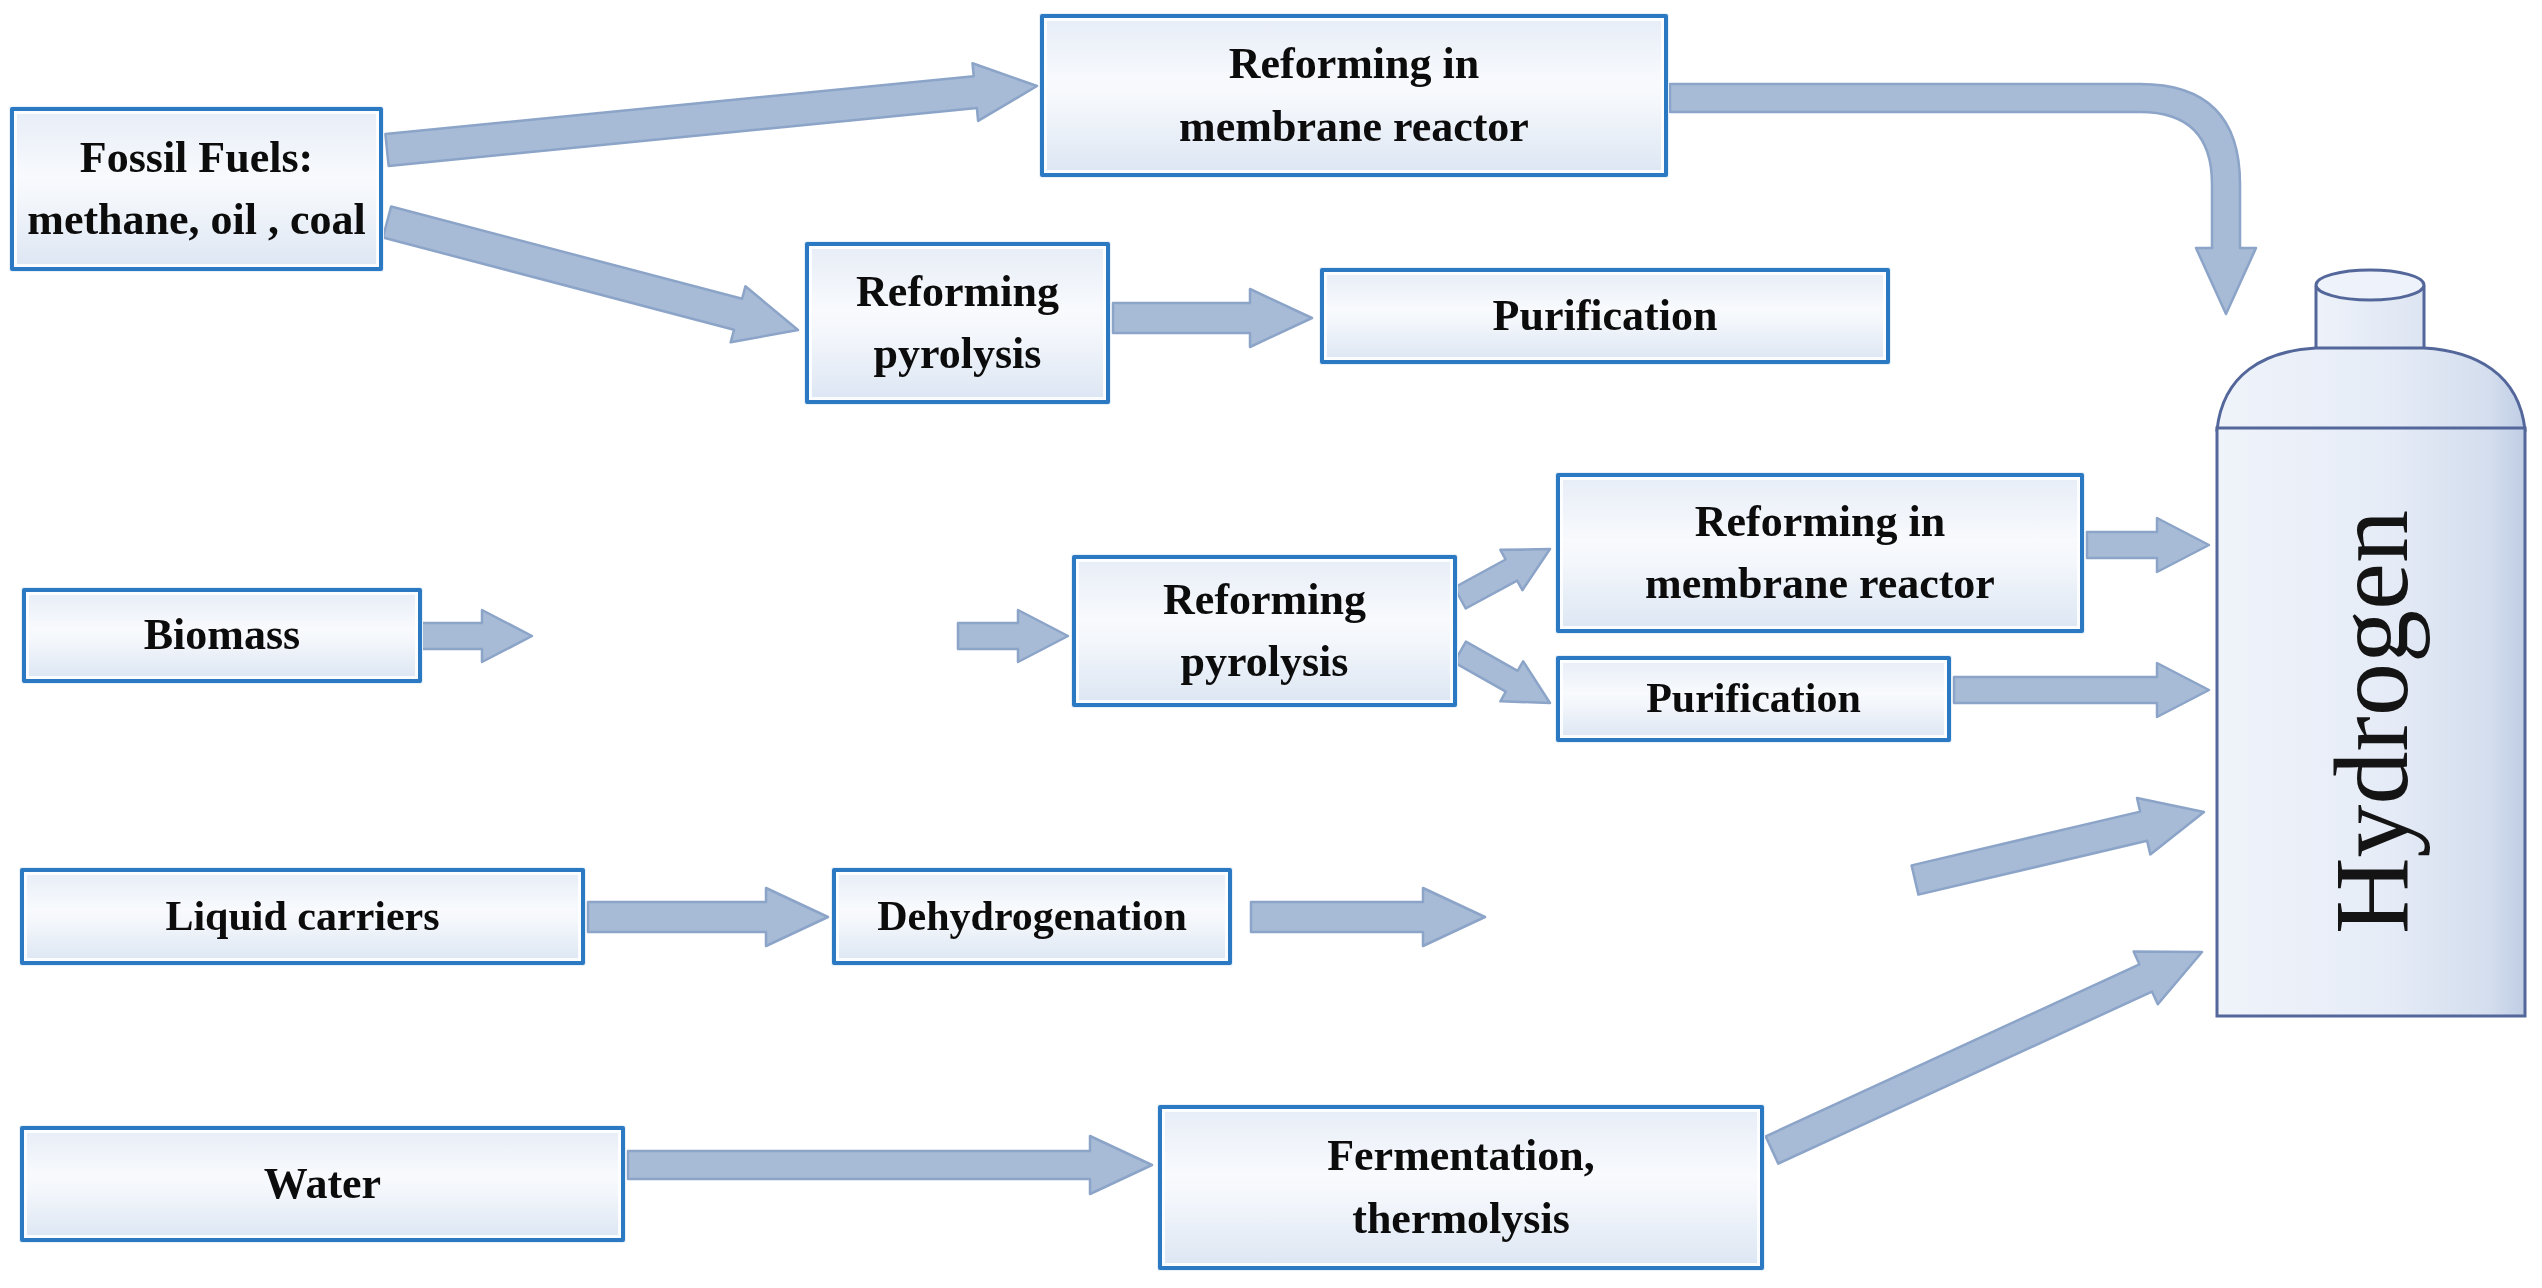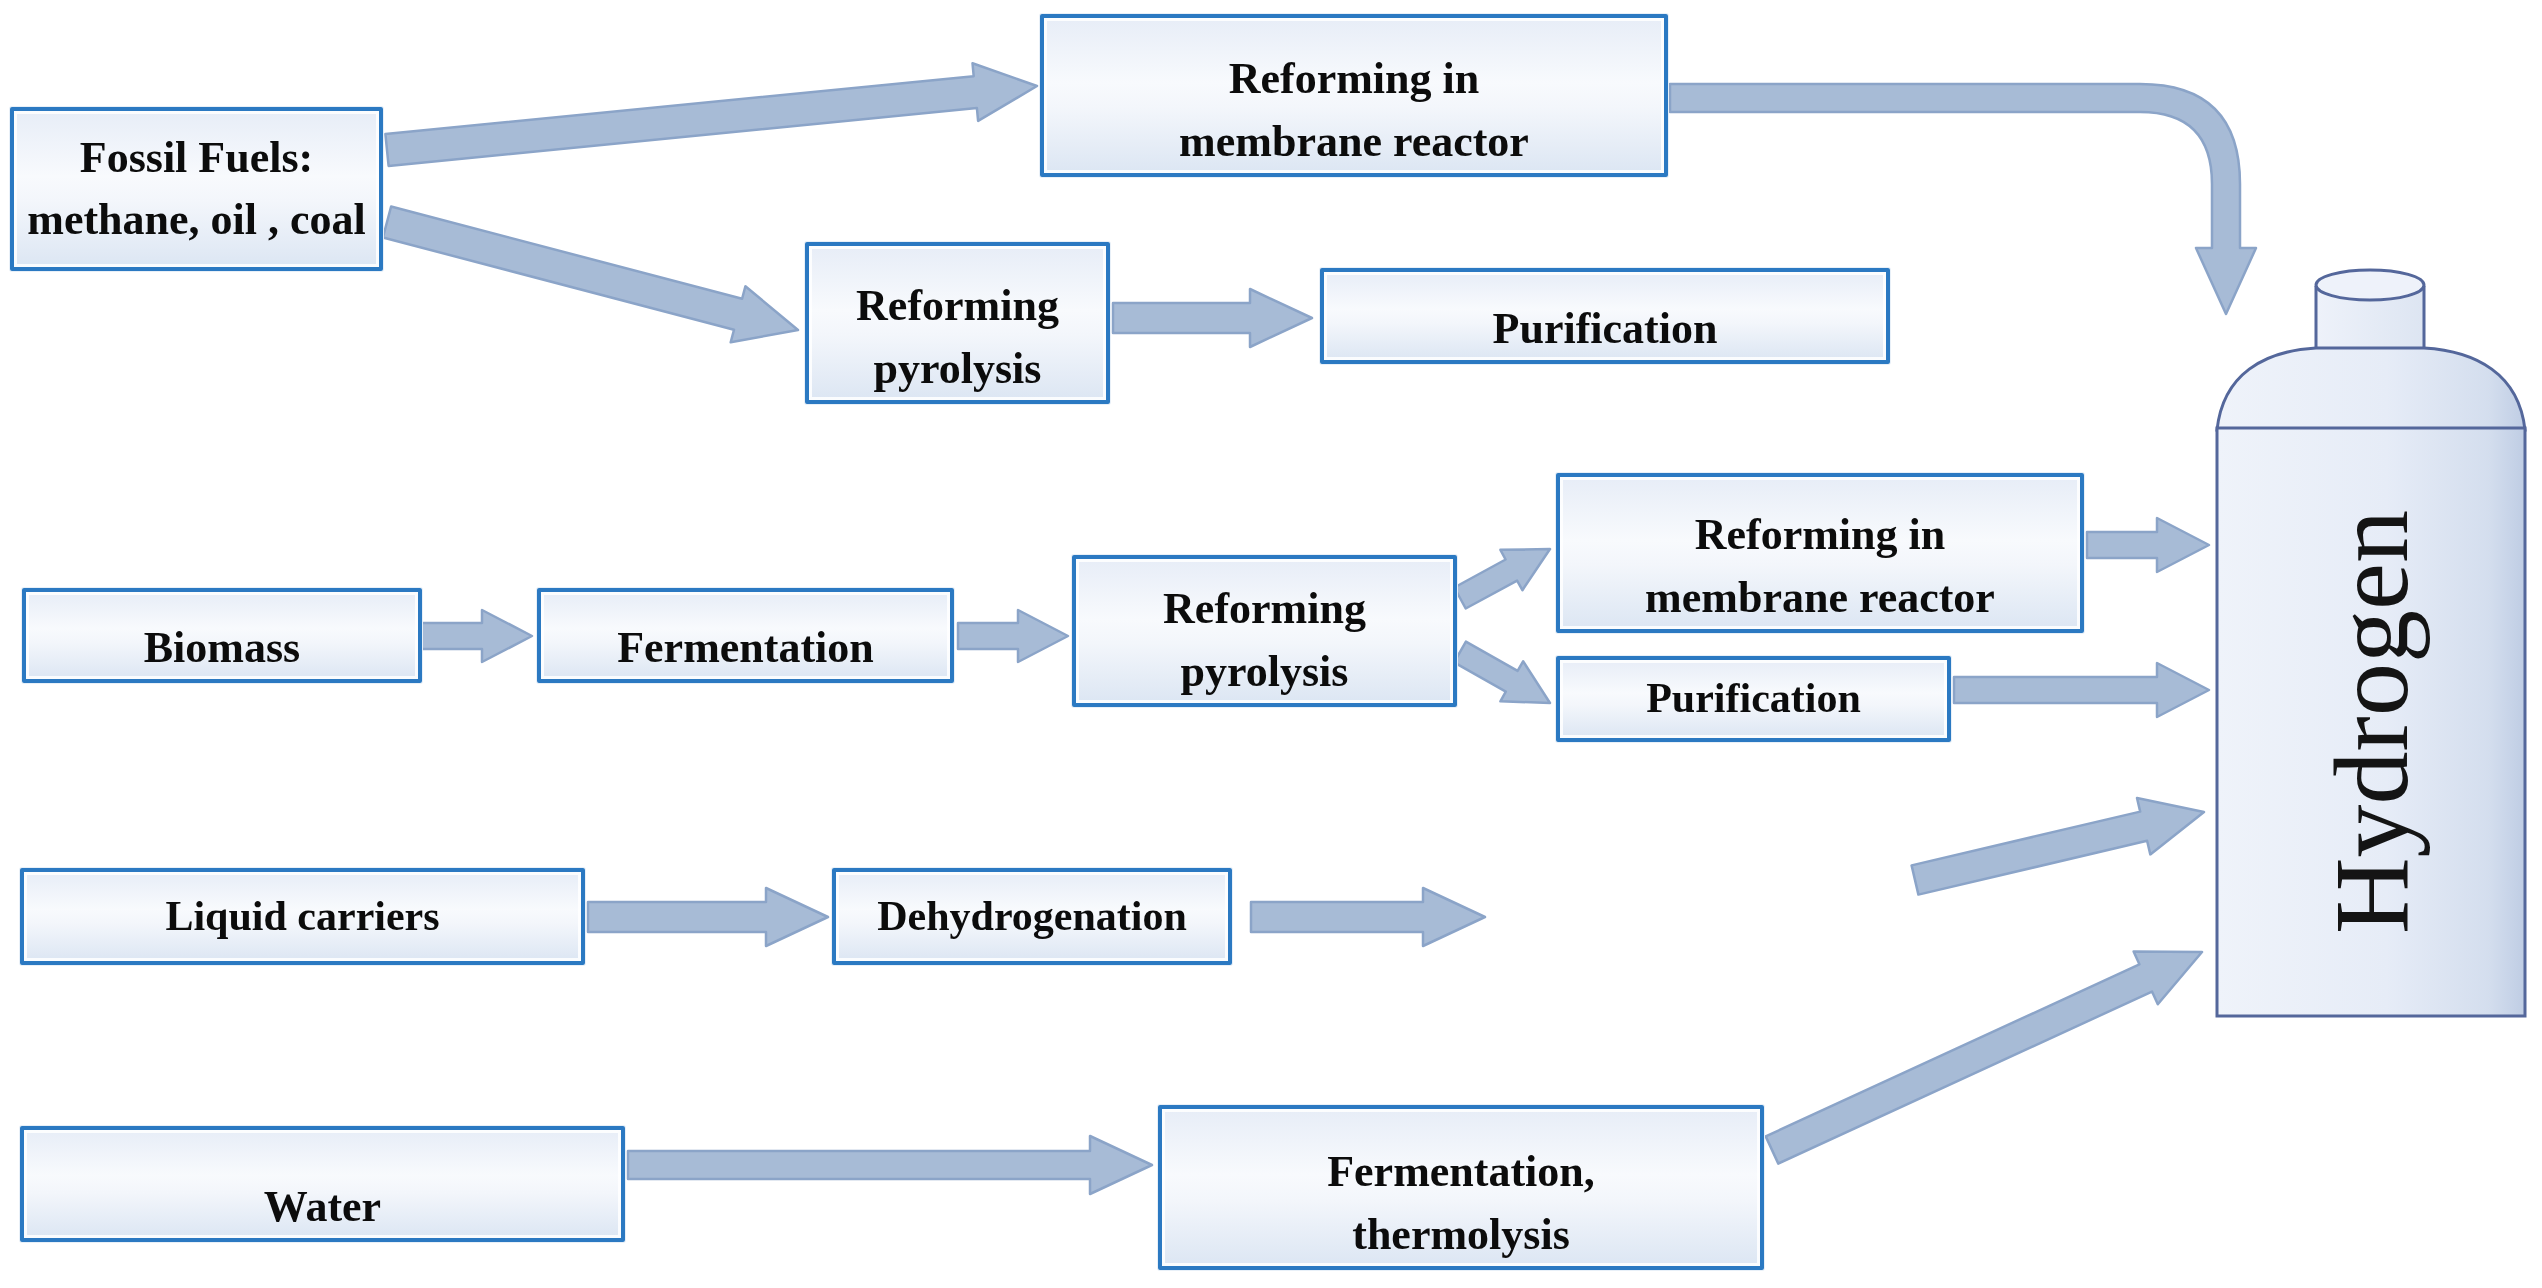--- a/index.html
+++ b/index.html
@@ -6,21 +6,21 @@
   .stage{position:relative;width:2542px;height:1288px;background:#ffffff;overflow:hidden;
          font-family:"Liberation Serif",serif;}
   .stage svg{position:absolute;left:0;top:0;}
   .box{position:absolute;display:flex;flex-direction:column;align-items:center;justify-content:center;
        box-sizing:border-box;border:4px solid #2b79c2;border-radius:2px;
        background:linear-gradient(180deg,#e7edf7 0%,#f8fafd 42%,#f3f6fb 58%,#dce6f3 100%);
        box-shadow:inset 0 0 0 3px rgba(255,255,255,.85), 0 0 0 1px #e8f0f8;
        font-weight:700;font-size:42px;line-height:1.42;color:#0c0c0c;text-align:center;}
   .box span{display:block;white-space:nowrap;}
   .f40{font-size:44px;}
-  .f44{font-size:44px;justify-content:flex-end;}
+  .f44{font-size:44px;}
 </style>
 </head>
 <body>
 
 <div class="stage">
 
   <svg width="2542" height="1288" viewBox="0 0 2542 1288">
     <defs>
       <linearGradient id="gBody" x1="0" y1="0" x2="1" y2="0">
         <stop offset="0" stop-color="#eff3fa"></stop>
@@ -78,23 +78,20 @@
   </div>
 
   <div class="box f44" style="left:1320px;top:268px;width:570px;height:96px;">
     <span>Purification</span>
   </div>
 
   <div class="box f44" style="left:22px;top:588px;width:400px;height:95px;">
     <span>Biomass</span>
   </div>
 
-  <div class="box f44" style="left:537px;top:588px;width:417px;height:95px;">
-    <span>Fermentation</span>
-  </div>
 
   <div class="box f44" style="left:1072px;top:555px;width:385px;height:152px;">
     <span>Reforming</span>
     <span>pyrolysis</span>
   </div>
 
   <div class="box f44" style="left:1556px;top:473px;width:528px;height:160px;">
     <span>Reforming in</span>
     <span>membrane reactor</span>
   </div>

